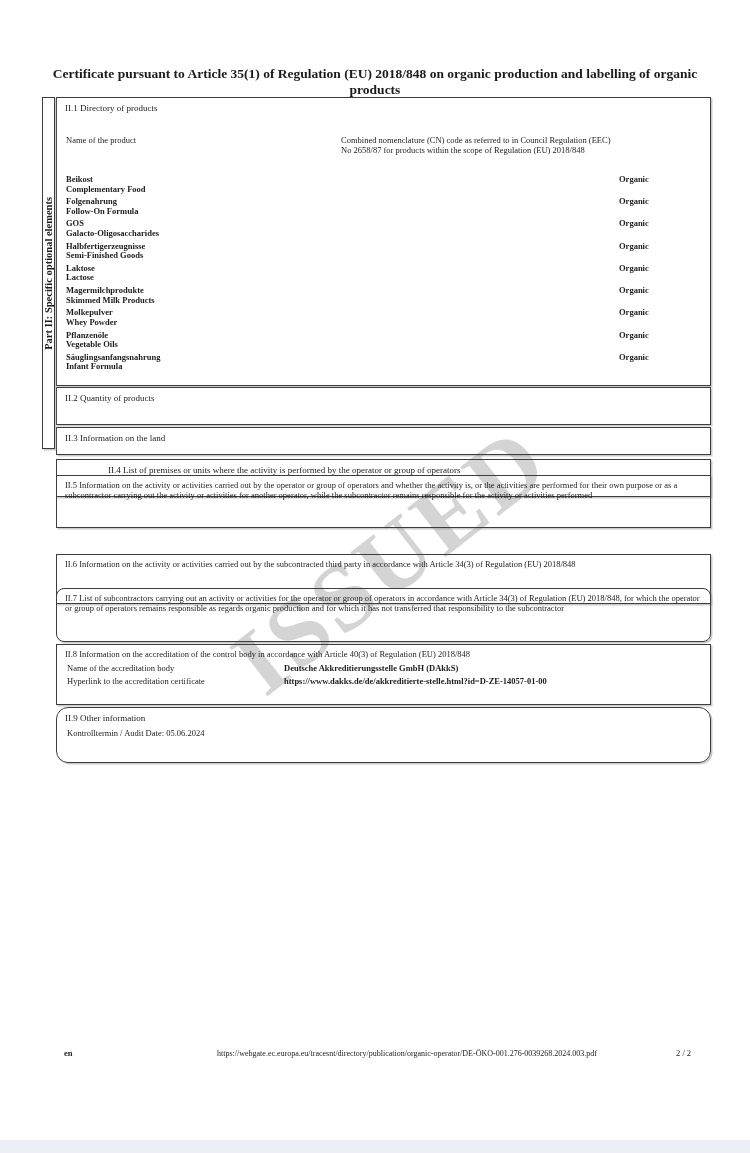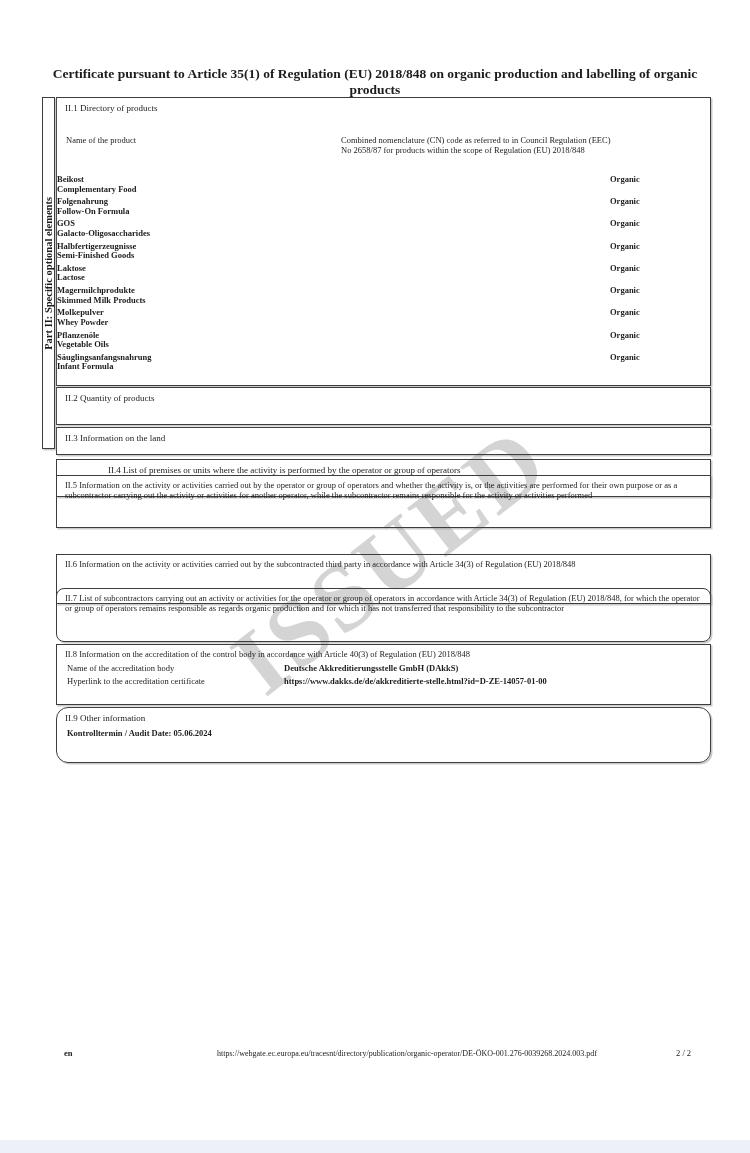--- a/index.html
+++ b/index.html
@@ -80,38 +80,38 @@
 
   .col-head-product {
     position: absolute; left: 9px; top: 37px;
     font-size: 8.5px;
   }
   .col-head-cn {
     position: absolute; left: 284px; top: 37px;
     width: 275px;
     font-size: 8.5px; line-height: 1.2;
   }
-  .products { position: absolute; left: 0; top: 77px; right: 6px; }
+  .products { position: absolute; left: 9px; top: 77px; right: 6px; }
   .product-row { display: flex; margin-bottom: 3.2px; }
   .product-names { width: 553px; }
   .pname { font-size: 8.5px; font-weight: bold; line-height: 1.12; }
   .product-status { font-size: 8.5px; font-weight: bold; line-height: 1.12; }
 
   .sec-body { padding: 4px 8px 0 8px; font-size: 8.5px; line-height: 1.2; }
 
   .kv-rows { padding: 4px 10px 0 10px; }
   .kv-row { display: flex; margin-bottom: 3px; }
   .kv-label { width: 217px; font-size: 8.5px; }
   .kv-value { font-size: 8.5px; font-weight: bold; }
   a.kv-value { color: #1c1c1c; text-decoration: none; }
 
   .other-info-note {
     padding: 4px 10px 0 10px;
     font-size: 8.5px;
-    font-weight: bold;
+    font-weight: normal;
   }
 
   .footer-lang  { position: absolute; left: 64px;  top: 1048px; font-size: 8.5px; font-weight: bold; }
   .footer-url   { position: absolute; left: 173px; top: 1049px; font-size: 8px; color: #222; padding-left: 44px; }
   .footer-page  { position: absolute; left: 676px; top: 1048px; font-size: 8.5px; font-weight: normal; }
 
   .viewer-strip {
     position: absolute; left: 0; top: 1140px;
     width: 750px; height: 13px;
     background: #edf1f7;

